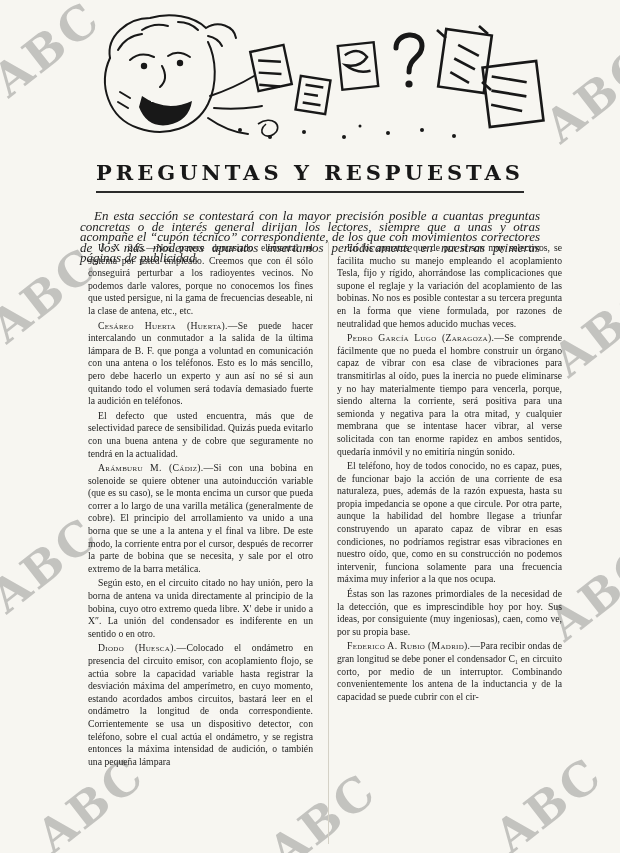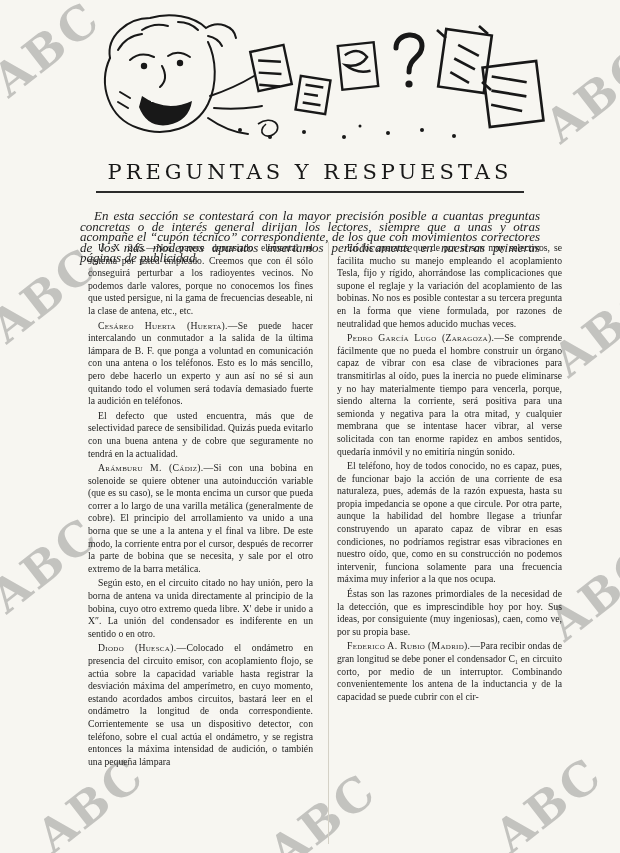--- a/index.html
+++ b/index.html
@@ -47,21 +47,21 @@
   }
 
   
   .section-title {
     position: absolute;
     top: 160px;
     left: 0;
     right: 0;
     text-align: center;
     font-family: "DejaVu Serif", serif;
-    font-weight: normal;
+    font-weight: bold;
     font-size: 21px;
     letter-spacing: 4px;
     color: #181818;
   }
   .title-rule {
     position: absolute;
     top: 191px;
     left: 96px;
     width: 428px;
     border-top: 2px solid #2b2b2b;

